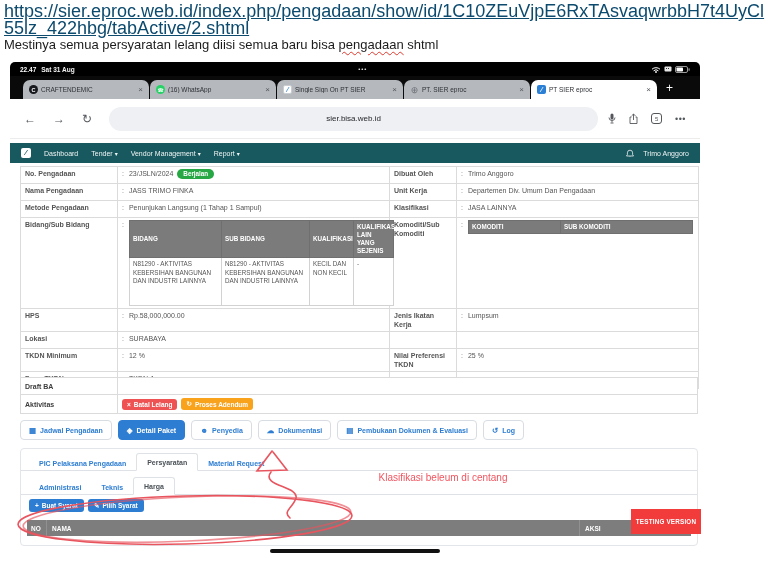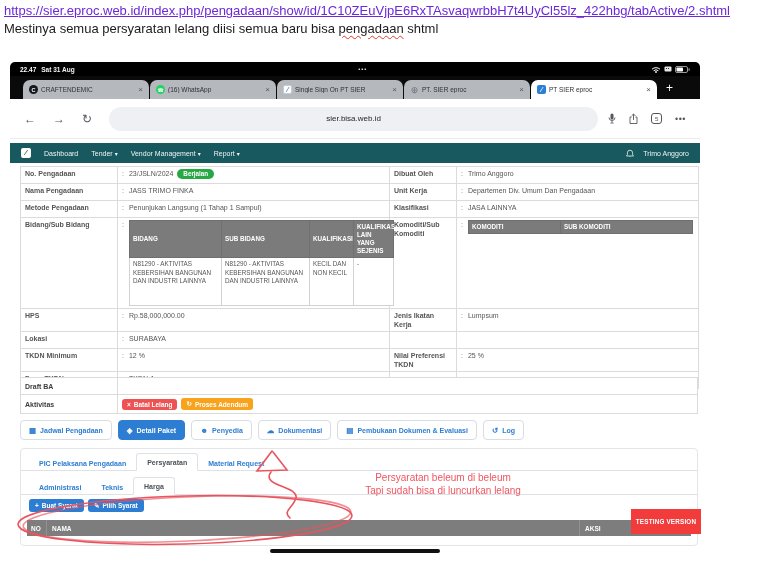--- a/index.html
+++ b/index.html
@@ -1,21 +1,21 @@
 <!DOCTYPE html>
 <html><head>
 <meta charset="utf-8">
 <style>
   * { margin:0; padding:0; box-sizing:border-box; }
   html,body { background:#fff; }
   body { font-family:"Liberation Sans", sans-serif; width:775px; height:562px; position:relative; overflow:hidden; }
 
   
   .top-note { position:absolute; left:4px; top:3px; width:768px; }
-  .doc-link { display:block; color:#6d28d9; text-decoration:underline; font-size:13px; line-height:16.5px; word-break:break-all; cursor:pointer; }
+  .doc-link { display:block; color:#0c4a6e; text-decoration:underline; font-size:18px; line-height:16.5px; word-break:break-all; cursor:pointer; }
   .doc-caption { margin-top:1px; font-size:13px; line-height:16px; color:#1c1c1c; }
   .misspell { text-decoration:underline; text-decoration-style:wavy; text-decoration-color:#e03a2f; text-decoration-thickness:1px; text-underline-offset:2px; }
 
   
   .ipad { position:absolute; left:10px; top:62px; width:690px; height:496px; background:#fff; border-bottom:1px solid #e2e2e2; }
 
   .statusbar { height:14px; background:#000; border-radius:5px 5px 0 0; display:flex; align-items:center; padding:0 10px; color:#fff; font-size:6.5px; }
   .sb-time { font-weight:bold; margin-right:5px; }
   .sb-date { font-weight:bold; opacity:.95; }
   .sb-dots { flex:1; text-align:center; font-size:6px; letter-spacing:1px; opacity:.9; }
@@ -375,22 +375,21 @@
         <span class="gh-aksi">AKSI</span>
       </div>
     </div>
 
   </div>
 
   <div class="home-indicator"></div>
 </div>
 
 <div class="red-note">
-  <div>Persyaratan beleum di beleum</div>
-  <div>Tapi sudah bisa di luncurkan lelang</div>
+  <div>Klasifikasi beleum di centang</div>
 </div>
 
 <div class="testing-badge">TESTING VERSION</div>
 
 <svg class="annotation-svg" viewBox="0 0 775 562">
   <g stroke="#E8555E" stroke-width="1.6" fill="none" stroke-linecap="round">
     <ellipse cx="185" cy="520" rx="167" ry="24" transform="rotate(-1.5 185 520)"></ellipse>
     <ellipse cx="187" cy="519" rx="164" ry="22" transform="rotate(-2.5 187 519)" opacity="0.65"></ellipse>
     <path d="M272 451 L257 471 L287 470 L273 452"></path>
     <path d="M271 472 C260 486, 299 486, 296 498 C293 508, 282 511, 290 518"></path>

